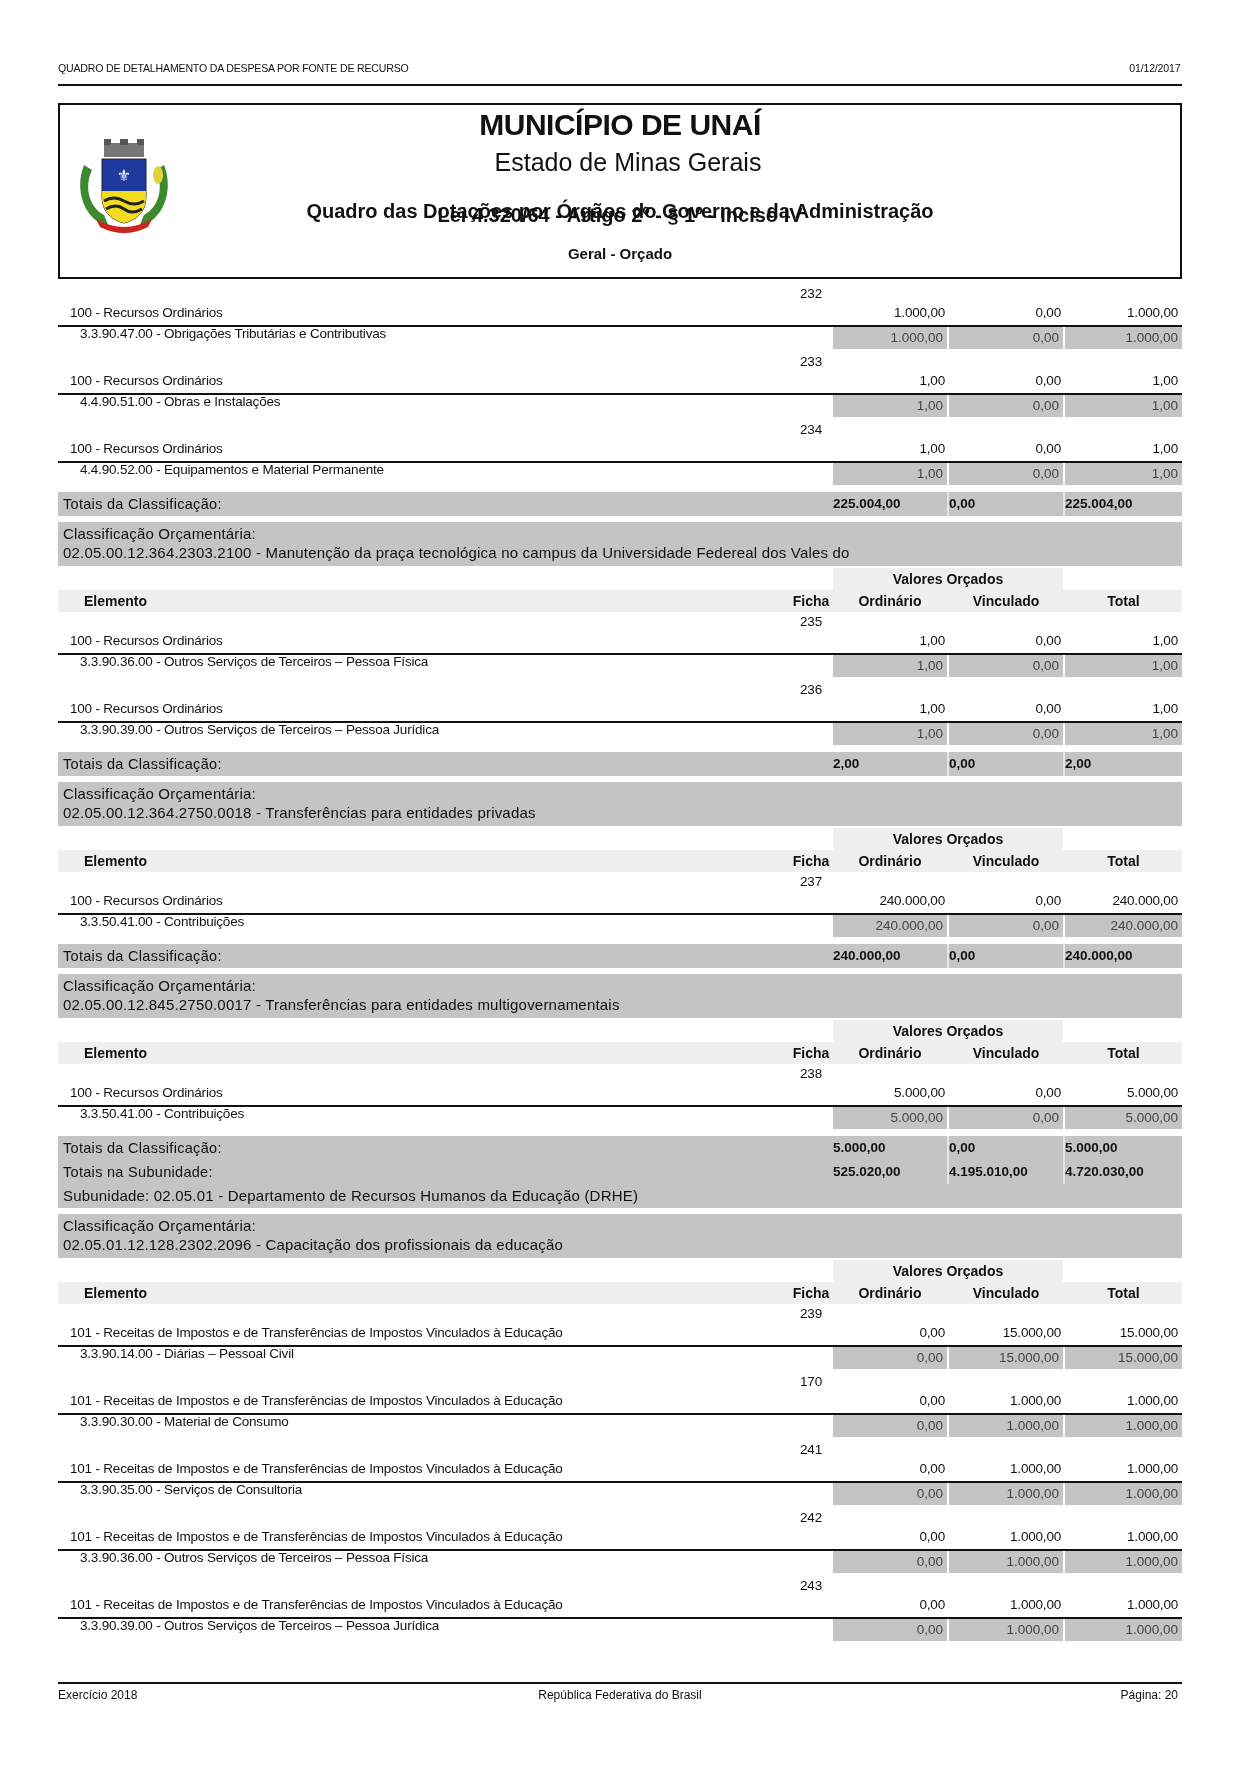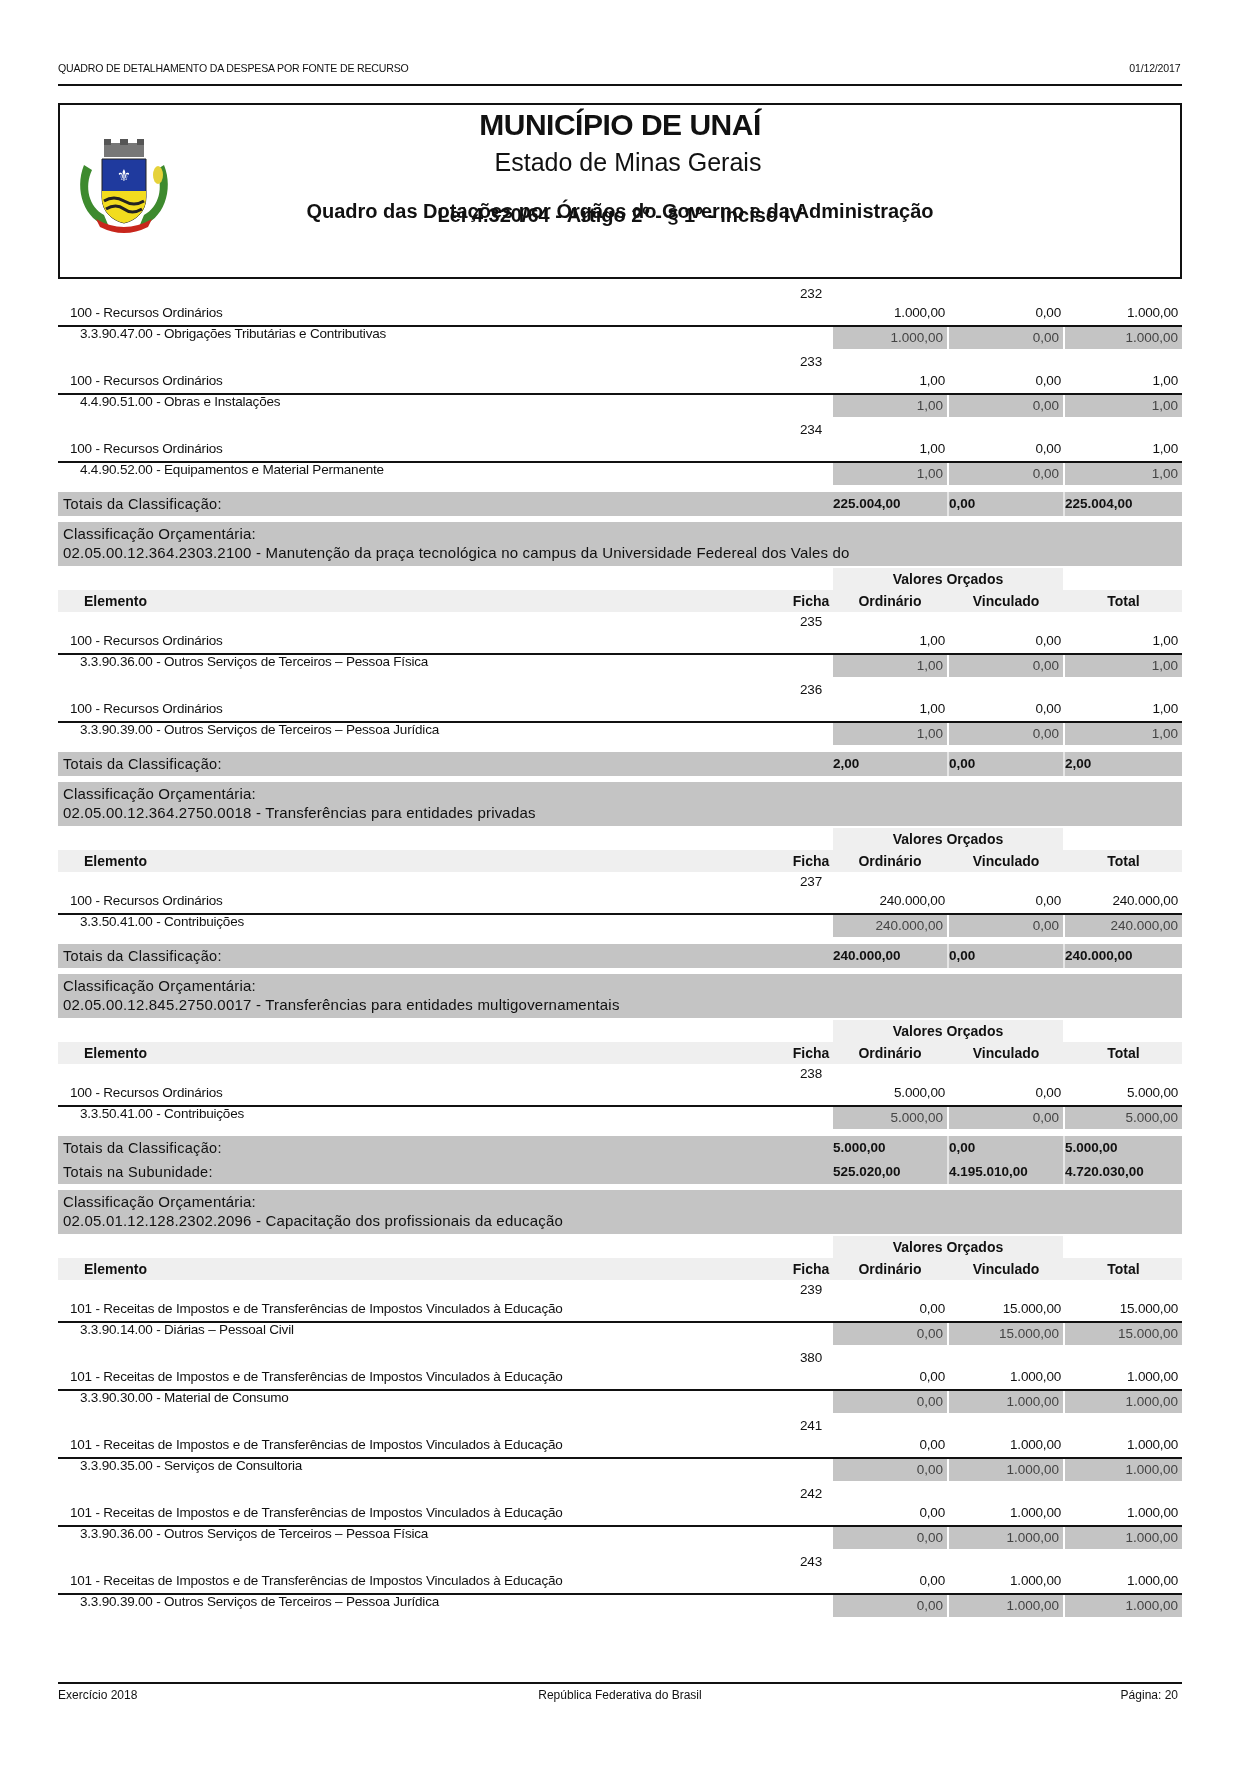--- a/index.html
+++ b/index.html
@@ -95,20 +95,21 @@
         <path d="M30 66 Q40 60 50 66 T70 66" stroke="#222" stroke-width="3" fill="none"></path>
         <path d="M32 74 Q42 68 50 74 T68 74" stroke="#222" stroke-width="3" fill="none"></path>
         <text x="50" y="46" text-anchor="middle" font-size="16" fill="#fff" font-family="DejaVu Sans, sans-serif">⚜</text>
         <path d="M22 84 Q50 100 78 84 L74 92 Q50 104 26 92 Z" fill="#c8261c"></path>
       </svg>
     </div>
     <div class="h-title h1">MUNICÍPIO DE UNAÍ</div>
     <div class="h-title h2">Estado de Minas Gerais</div>
     <div class="h-title h3">Quadro das Dotações por Órgãos do Governo e da Administração</div>
     <div class="h-title h4">Lei 4.320/64 - Artigo 2º - § 1º - Inciso IV</div>
+    <div class="h-title h5">Geral - Orçado</div>
   </div>
 
   <div class="content">
 
     <div>
       <div class="item">
         <div class="row l1">
             <span class="cell c-elem txt">3.3.90.47.00 - Obrigações Tributárias e Contributivas</span>
             <span class="cell c-ficha txt">232</span>
           </div>
@@ -317,20 +318,23 @@
         <span class="v v3">5.000,00</span>
       </div>
       <div class="totbar" style="margin-top:0">
         <span class="lbl">Totais na Subunidade:</span>
         <span class="sep" style="left:889px"></span>
           <span class="sep" style="left:1005px"></span>
         <span class="v v1">525.020,00</span>
         <span class="v v2">4.195.010,00</span>
         <span class="v v3">4.720.030,00</span>
       </div>
+      <div class="subun">
+        <span>Subunidade: 02.05.01 - Departamento de Recursos Humanos da Educação (DRHE)</span>
+      </div>
     </div>
 
     <div>
       <div class="classbox">
         <span class="t1">Classificação Orçamentária:</span>
         <span class="t2">02.05.01.12.128.2302.2096 - Capacitação dos profissionais da educação</span>
       </div>
       <div class="colhdr">
         <div class="vo">Valores Orçados</div>
         <div class="bar">
@@ -355,21 +359,21 @@
         <div class="rule"></div>
         <div class="sub">
             <div class="sc s1">0,00</div>
             <div class="sc s2">15.000,00</div>
             <div class="sc s3">15.000,00</div>
           </div>
       </div>
       <div class="item">
         <div class="row l1">
             <span class="cell c-elem txt">3.3.90.30.00 - Material de Consumo</span>
-            <span class="cell c-ficha txt">380</span>
+            <span class="cell c-ficha txt">170</span>
           </div>
         <div class="row l2" style="width:1124px">
             <span class="cell c-src txt">101 - Receitas de Impostos e de Transferências de Impostos Vinculados à Educação</span>
             <span class="cell c-ord txt">0,00</span>
             <span class="cell c-vin txt">1.000,00</span>
             <span class="cell c-tot txt">1.000,00</span>
           </div>
         <div class="rule"></div>
         <div class="sub">
             <div class="sc s1">0,00</div>

